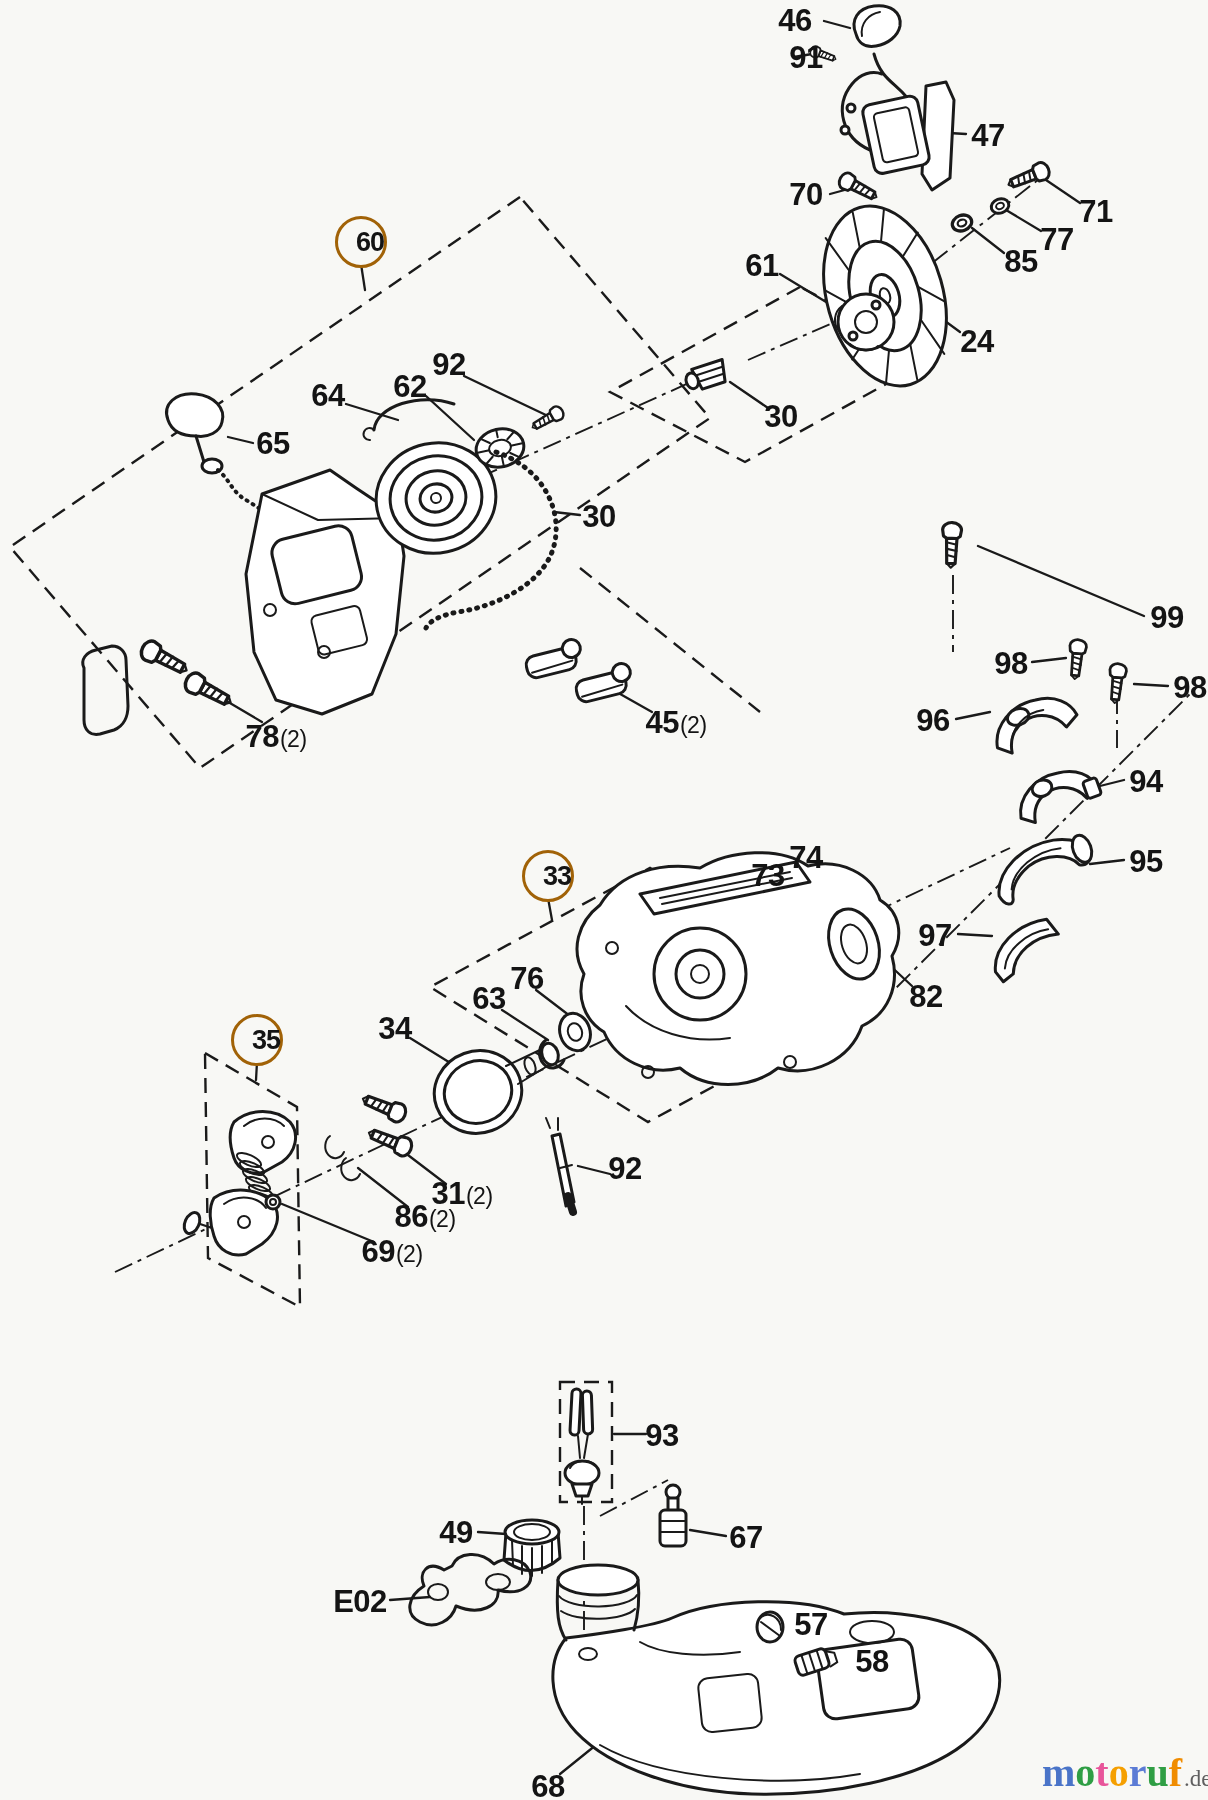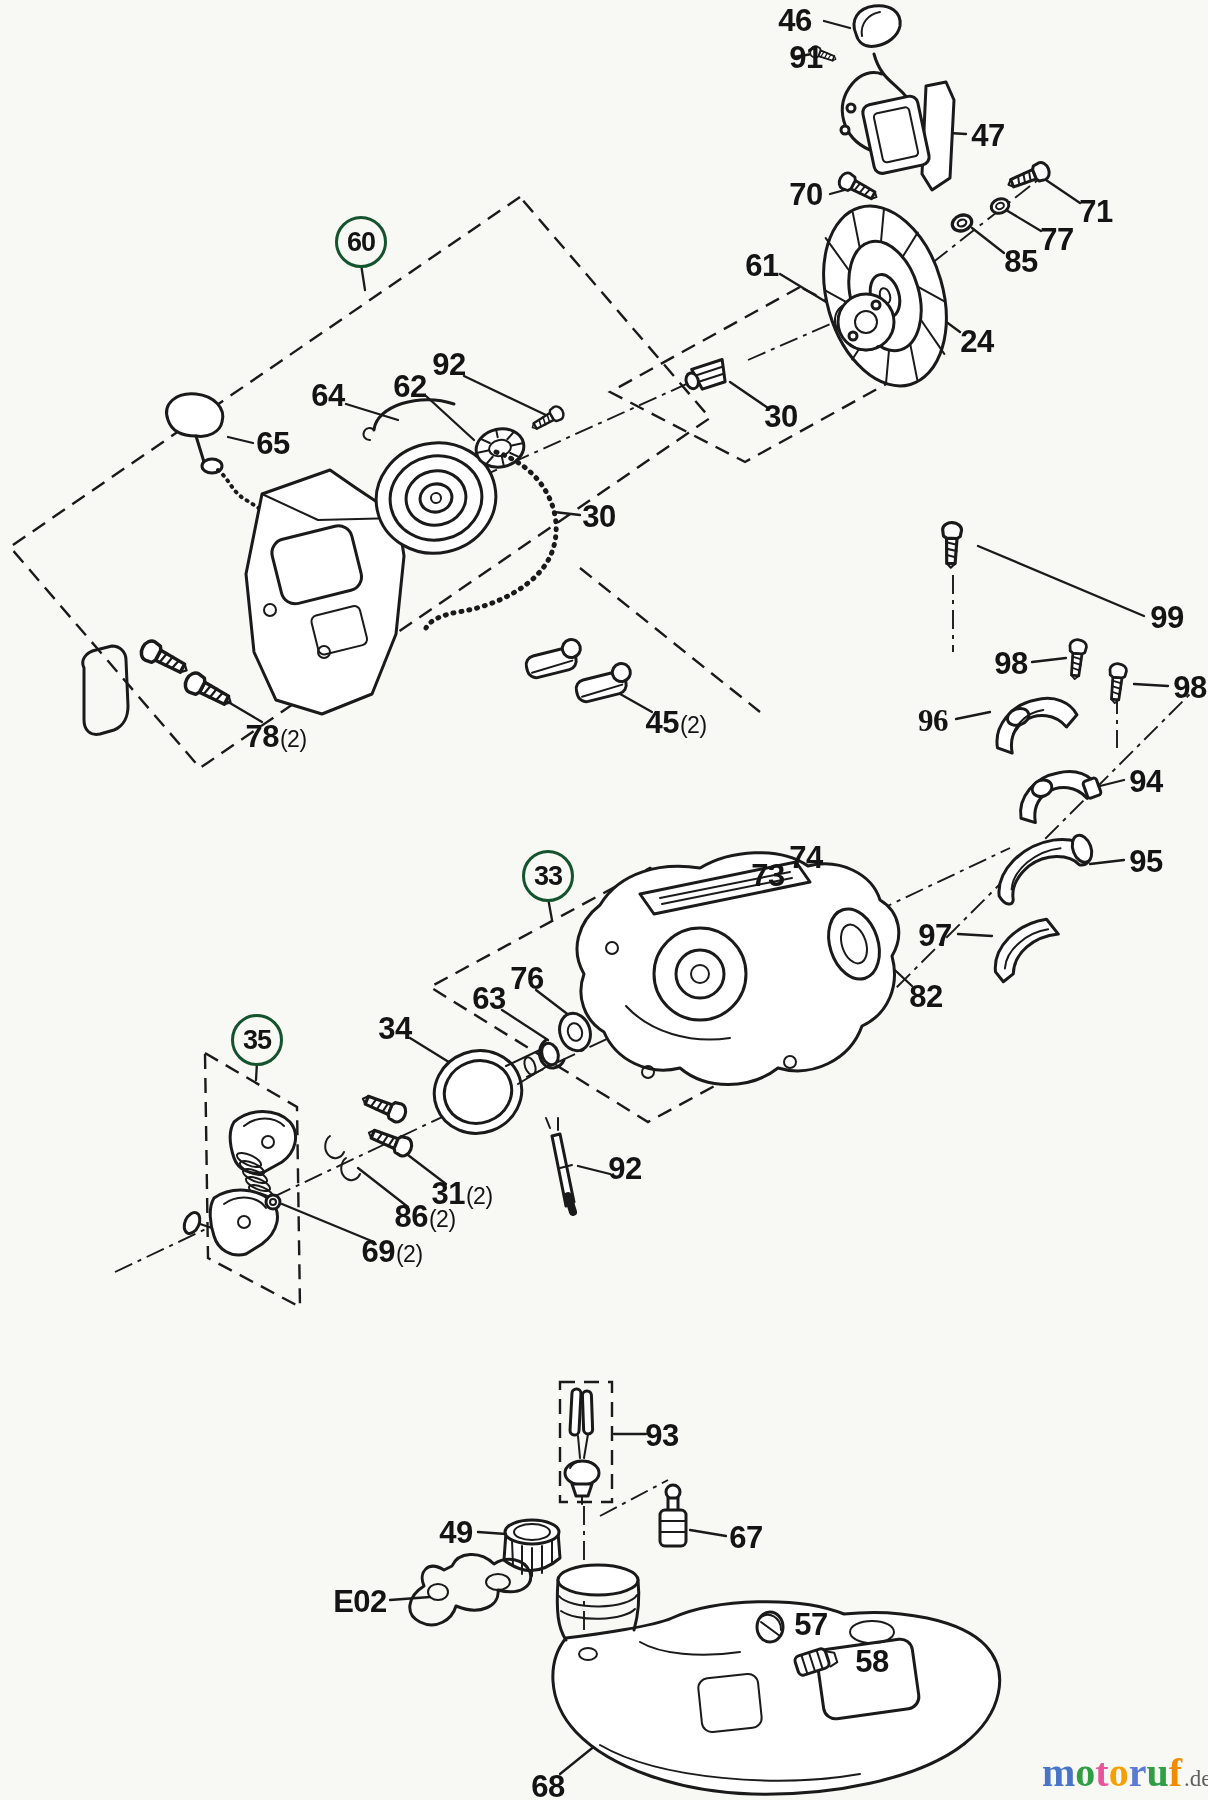--- a/index.html
+++ b/index.html
@@ -19,22 +19,22 @@
   .rope{fill:none;stroke:#1a1a1a;stroke-width:5;stroke-dasharray:1 7;stroke-linecap:round;}
   .rope2{fill:none;stroke:#1a1a1a;stroke-width:4;stroke-dasharray:1 6;stroke-linecap:round;}
 
   .part-label{
     position:absolute;transform:translate(-50%,-50%);
     display:flex;align-items:baseline;white-space:nowrap;
     font-weight:700;font-size:31px;letter-spacing:-0.5px;line-height:1;justify-content:center;
   }
   .part-label .qty{font-weight:400;font-size:23px;margin-left:1px;}
   .part-label.circled{
-    width:46px;height:46px;border:3px solid #14532d;border-radius:50%;
-    background:#f8f8f5;align-items:center;justify-content:center;
+    width:46px;height:46px;border:3px solid #a16207;border-radius:50%;
+    background:#f8f8f5;align-items:center;justify-content:flex-end;
     font-size:27px;letter-spacing:-1px;
   }
   .watermark{
     position:absolute;left:1042px;top:1750px;height:46px;
     font-family:"Liberation Serif",serif;font-weight:700;font-size:40px;
     line-height:46px;letter-spacing:0px;display:flex;align-items:baseline;
   }
   .watermark .suffix{font-size:23px;font-weight:400;margin-left:2px;}
 </style>
 </head>
@@ -427,21 +427,21 @@
       </div>
       <div class="part-label" style="left: 1167px; top: 617px;">
         <span>99</span>
       </div>
       <div class="part-label" style="left: 1011px; top: 663px;">
         <span>98</span>
       </div>
       <div class="part-label" style="left: 1190px; top: 687px;">
         <span>98</span>
       </div>
-      <div class="part-label" style="left: 933px; top: 720px; font-family: Liberation Serif, serif;">
+      <div class="part-label" style="left: 933px; top: 720px;">
         <span>96</span>
       </div>
       <div class="part-label" style="left: 1146px; top: 781px;">
         <span>94</span>
       </div>
       <div class="part-label" style="left: 1146px; top: 861px;">
         <span>95</span>
       </div>
       <div class="part-label" style="left: 935px; top: 935px;">
         <span>97</span>

